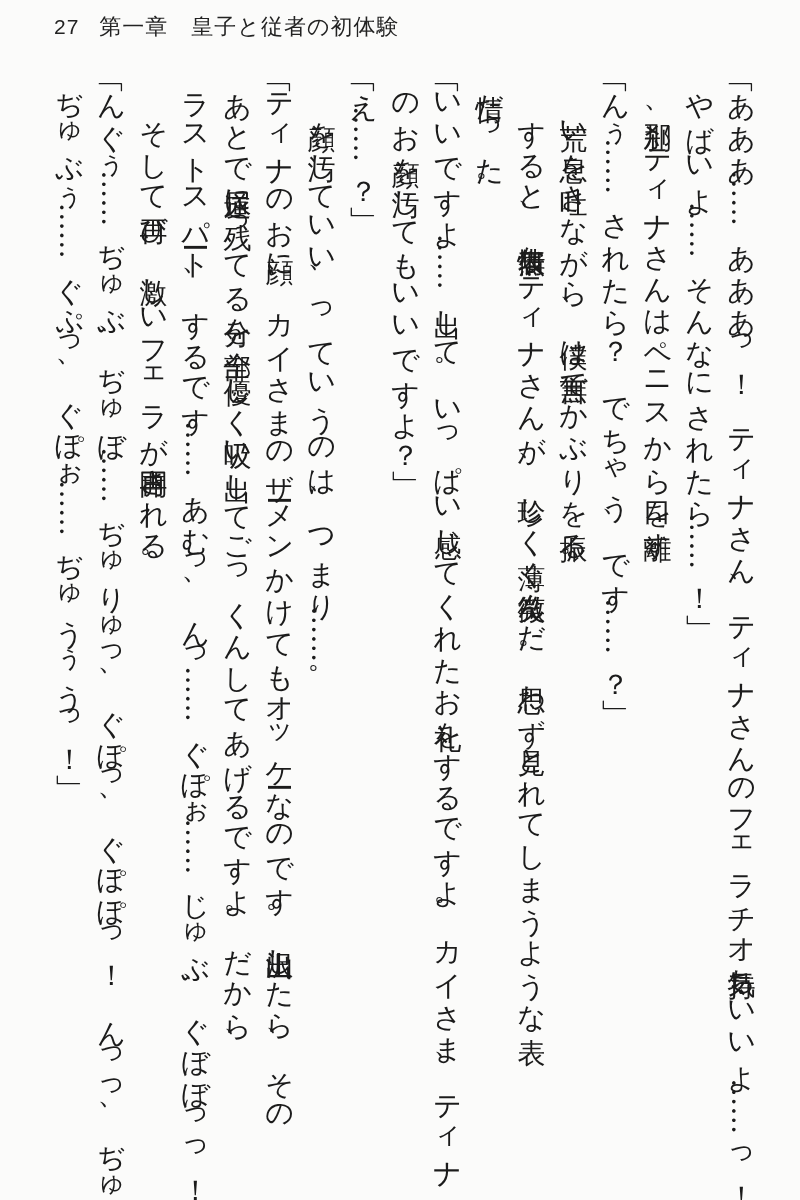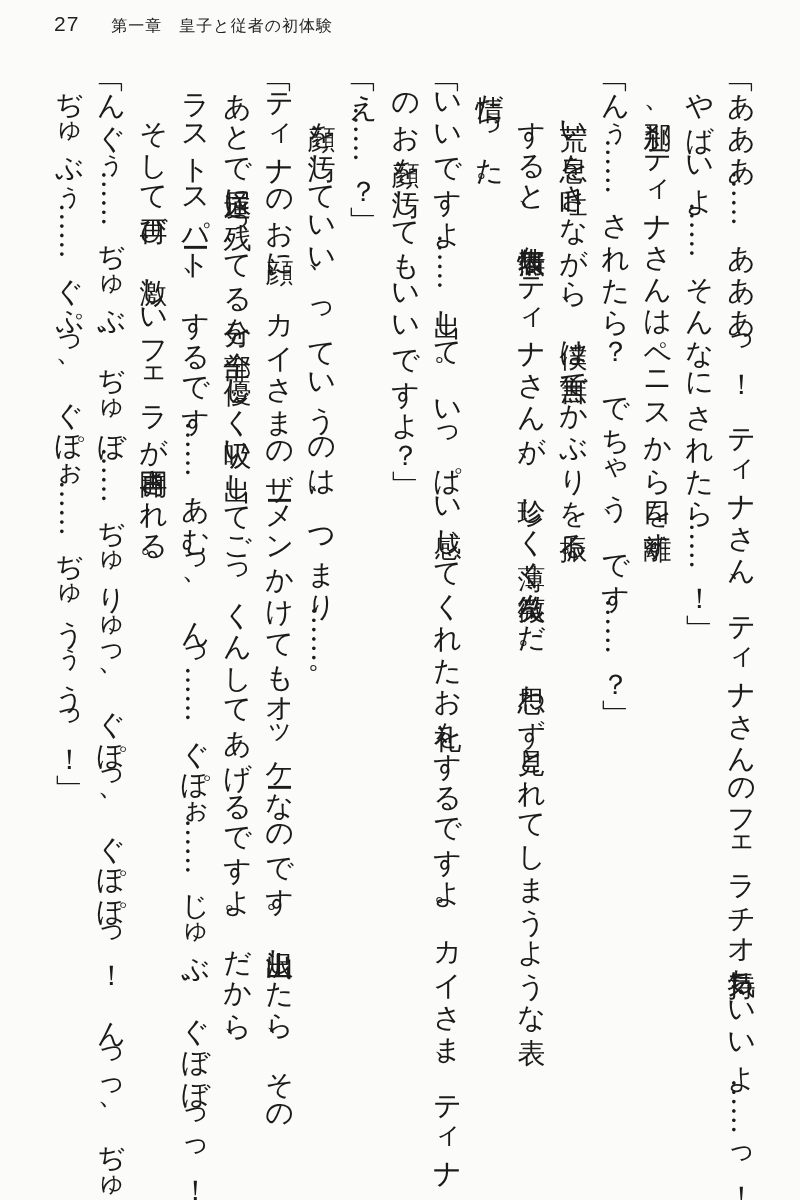--- a/index.html
+++ b/index.html
@@ -17,30 +17,30 @@
     position: absolute;
     inset: 0;
   }
   
   .running-head {
     position: absolute;
     top: 12px;
     left: 54px;
     display: flex;
     align-items: baseline;
-    gap: 32px;
+    gap: 20px;
     font-family: "Liberation Sans", "DejaVu Sans", sans-serif;
     color: #222;
   }
   .running-head .page-num {
     font-size: 21px;
     letter-spacing: 1px;
   }
   .running-head .chapter {
-    font-size: 16px;
+    font-size: 22px;
     letter-spacing: 1px;
   }
   
   .text-block {
     position: absolute;
     top: 74px;
     left: 46px;
     width: 716px;
     height: 1122px;
     writing-mode: vertical-rl;

